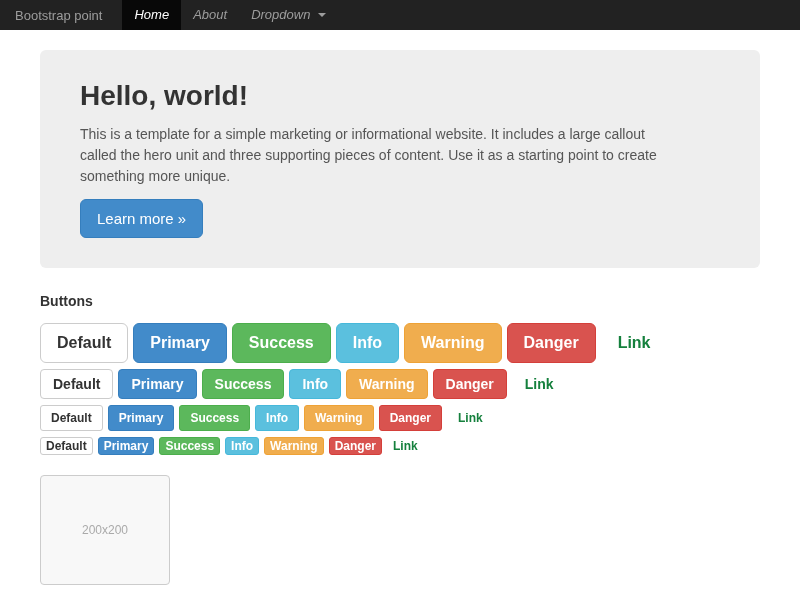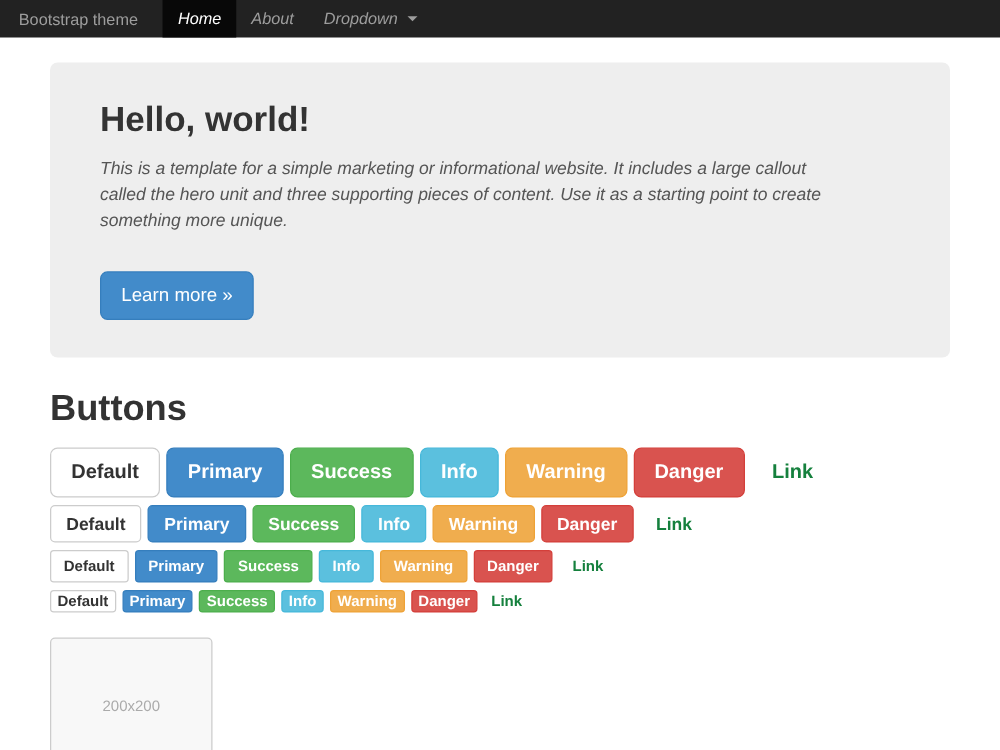--- a/index.html
+++ b/index.html
@@ -63,39 +63,38 @@
     .jumbotron h1 {
       font-size: 28px;
       font-weight: bold;
       color: #333;
       margin-bottom: 12px;
     }
     .jumbotron p {
       font-size: 14px;
       color: #555;
       line-height: 1.5;
-      margin-bottom: 30px;
+      margin-bottom: 12px;
       max-width: 600px;
-      font-style: italic;
     }
     .btn-primary-lg {
       background-color: #428bca;
       color: #fff;
       border: 1px solid #357ebd;
       border-radius: 6px;
       padding: 10px 16px;
       font-size: 15px;
       cursor: pointer;
       text-decoration: none;
       display: inline-block;
     }
 
     
     .section-title {
-      font-size: 29px;
+      font-size: 14px;
       font-weight: bold;
       color: #333;
       margin-bottom: 14px;
       margin-top: 5px;
     }
 
     
     .buttons-section { margin-bottom: 20px; }
     .btn-row {
       display: flex;
@@ -168,21 +167,21 @@
       justify-content: center;
       color: #aaa;
       font-size: 12px;
       margin-top: 8px;
     }
   </style>
 </head>
 <body>
 
 <nav class="navbar">
-  <a class="navbar-brand" href="#">Bootstrap theme</a>
+  <a class="navbar-brand" href="#">Bootstrap point</a>
   <ul class="navbar-nav">
     <li class="active">
       <a href="#">Home</a>
     </li>
     <li>
       <a href="#">About</a>
     </li>
     <li>
       <a href="#" class="dropdown-toggle">
         <span>Dropdown</span>

